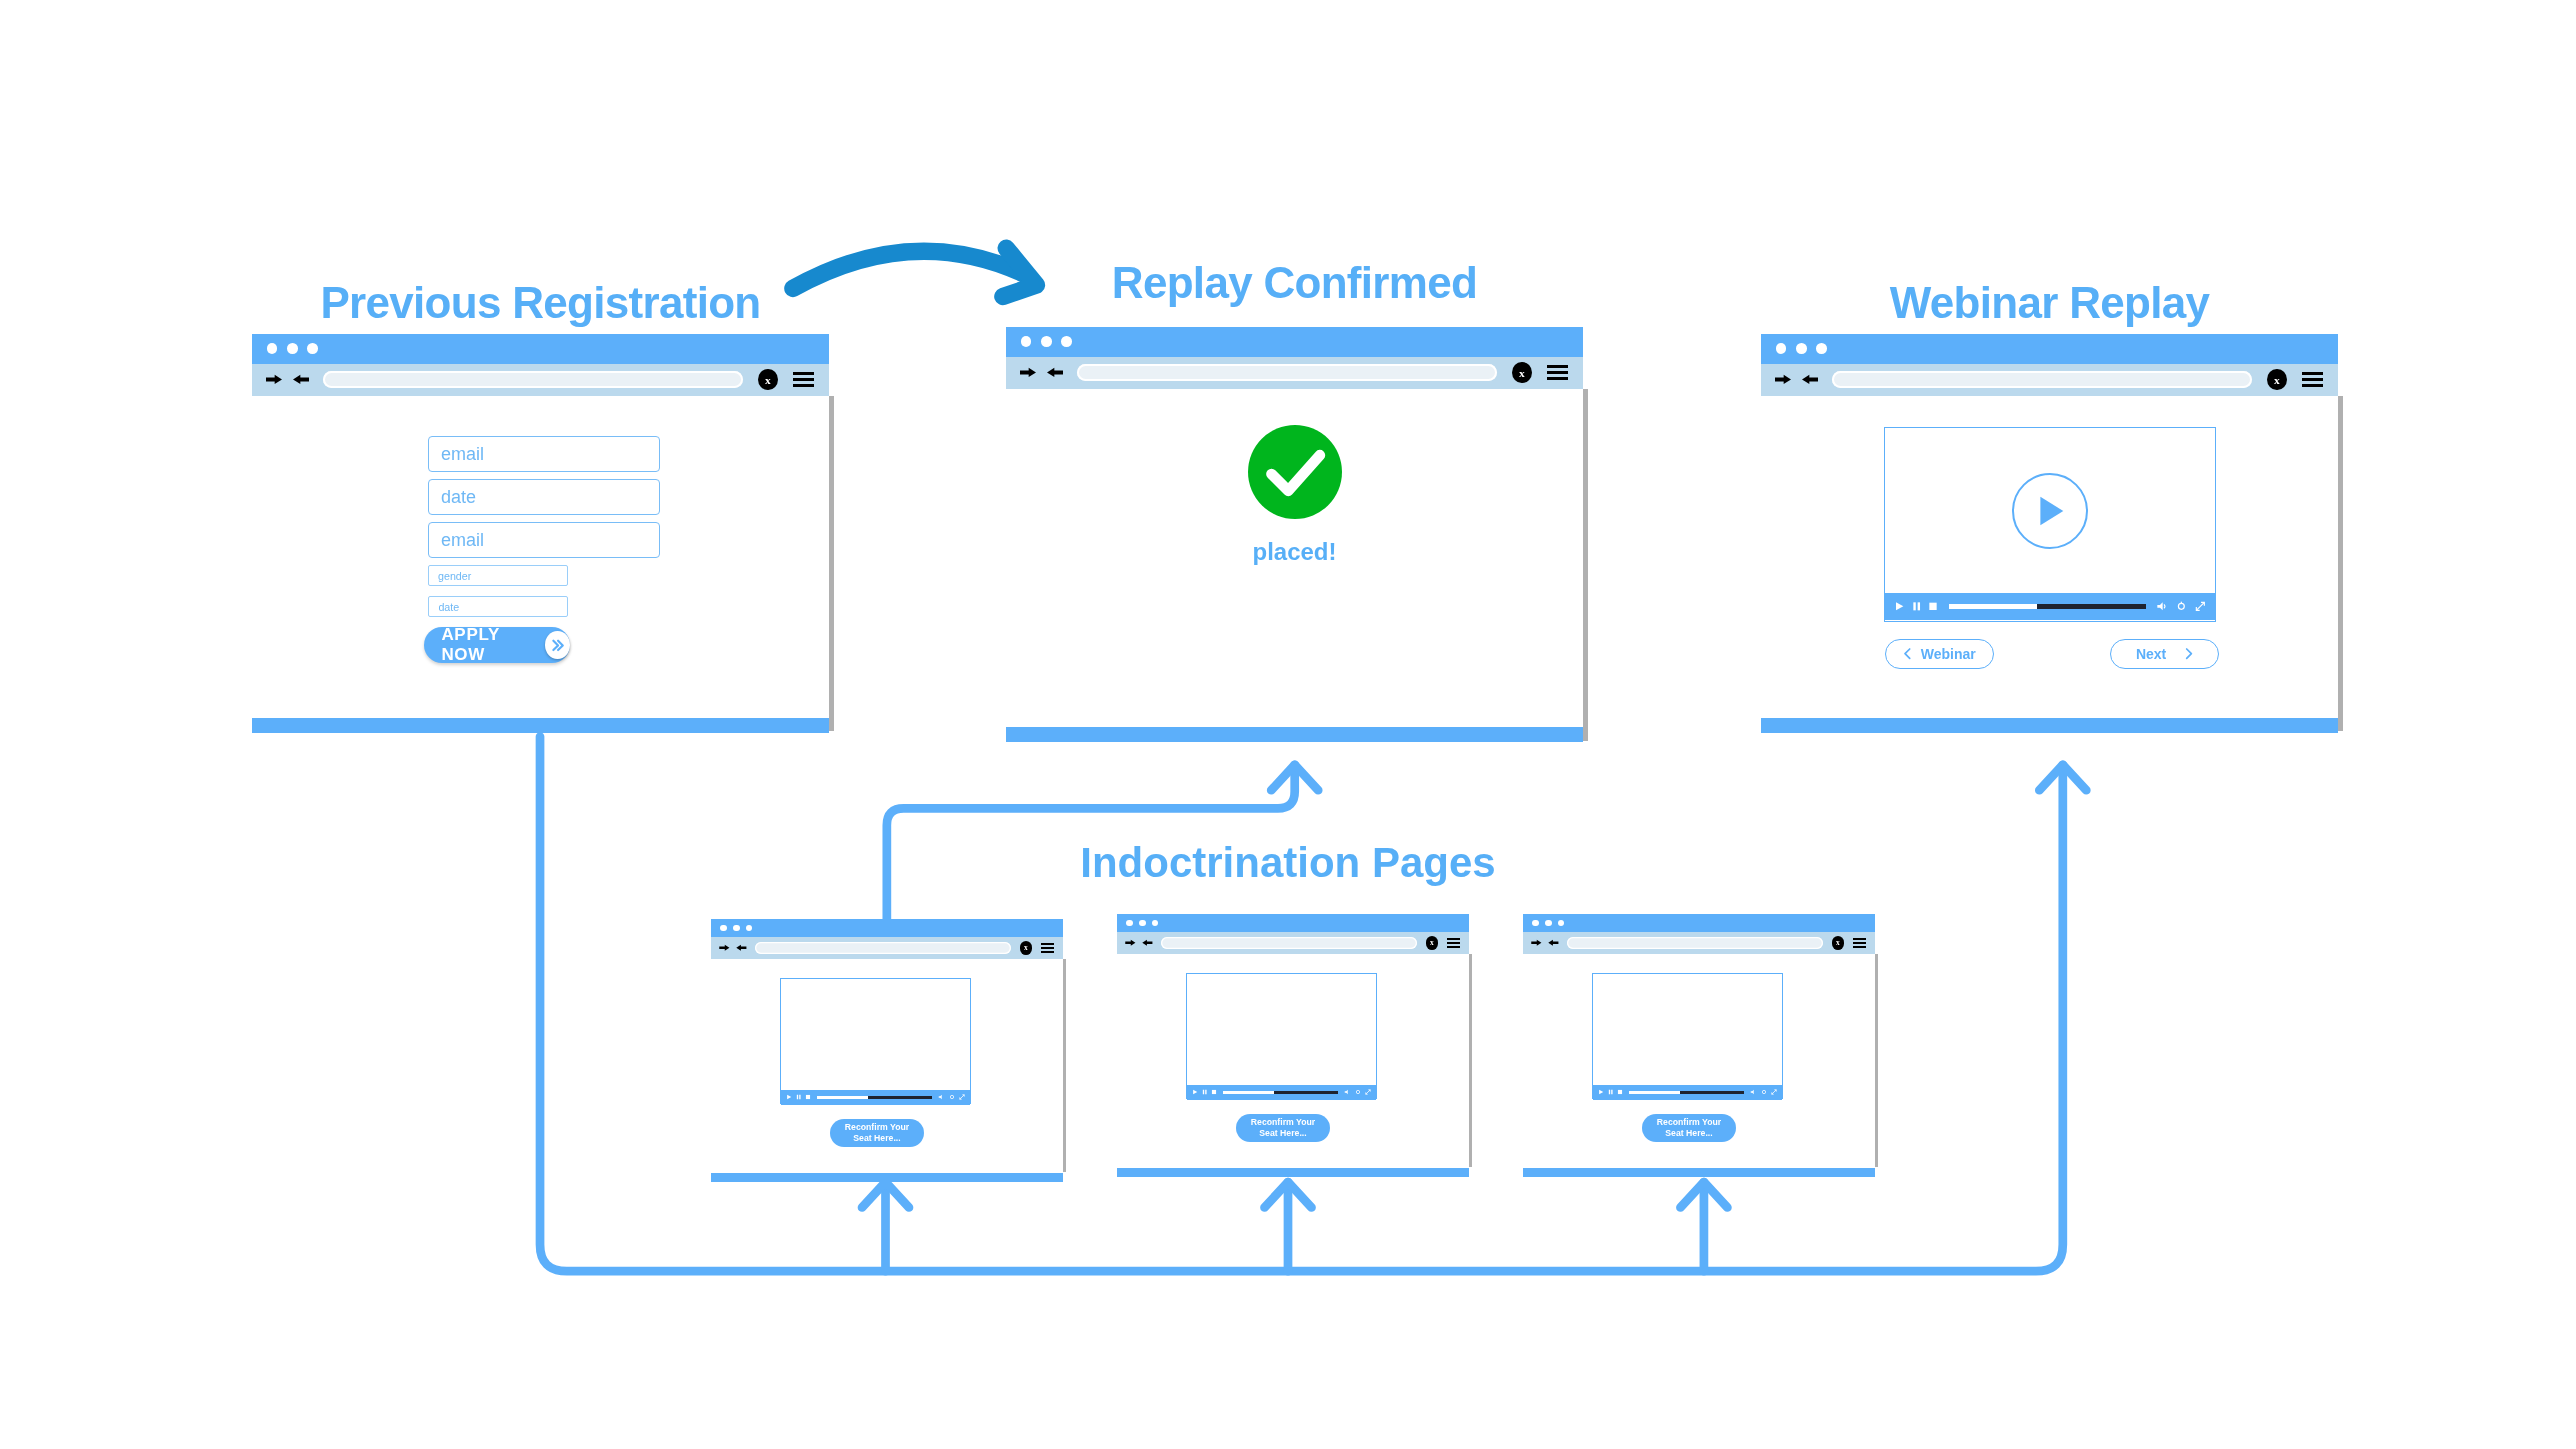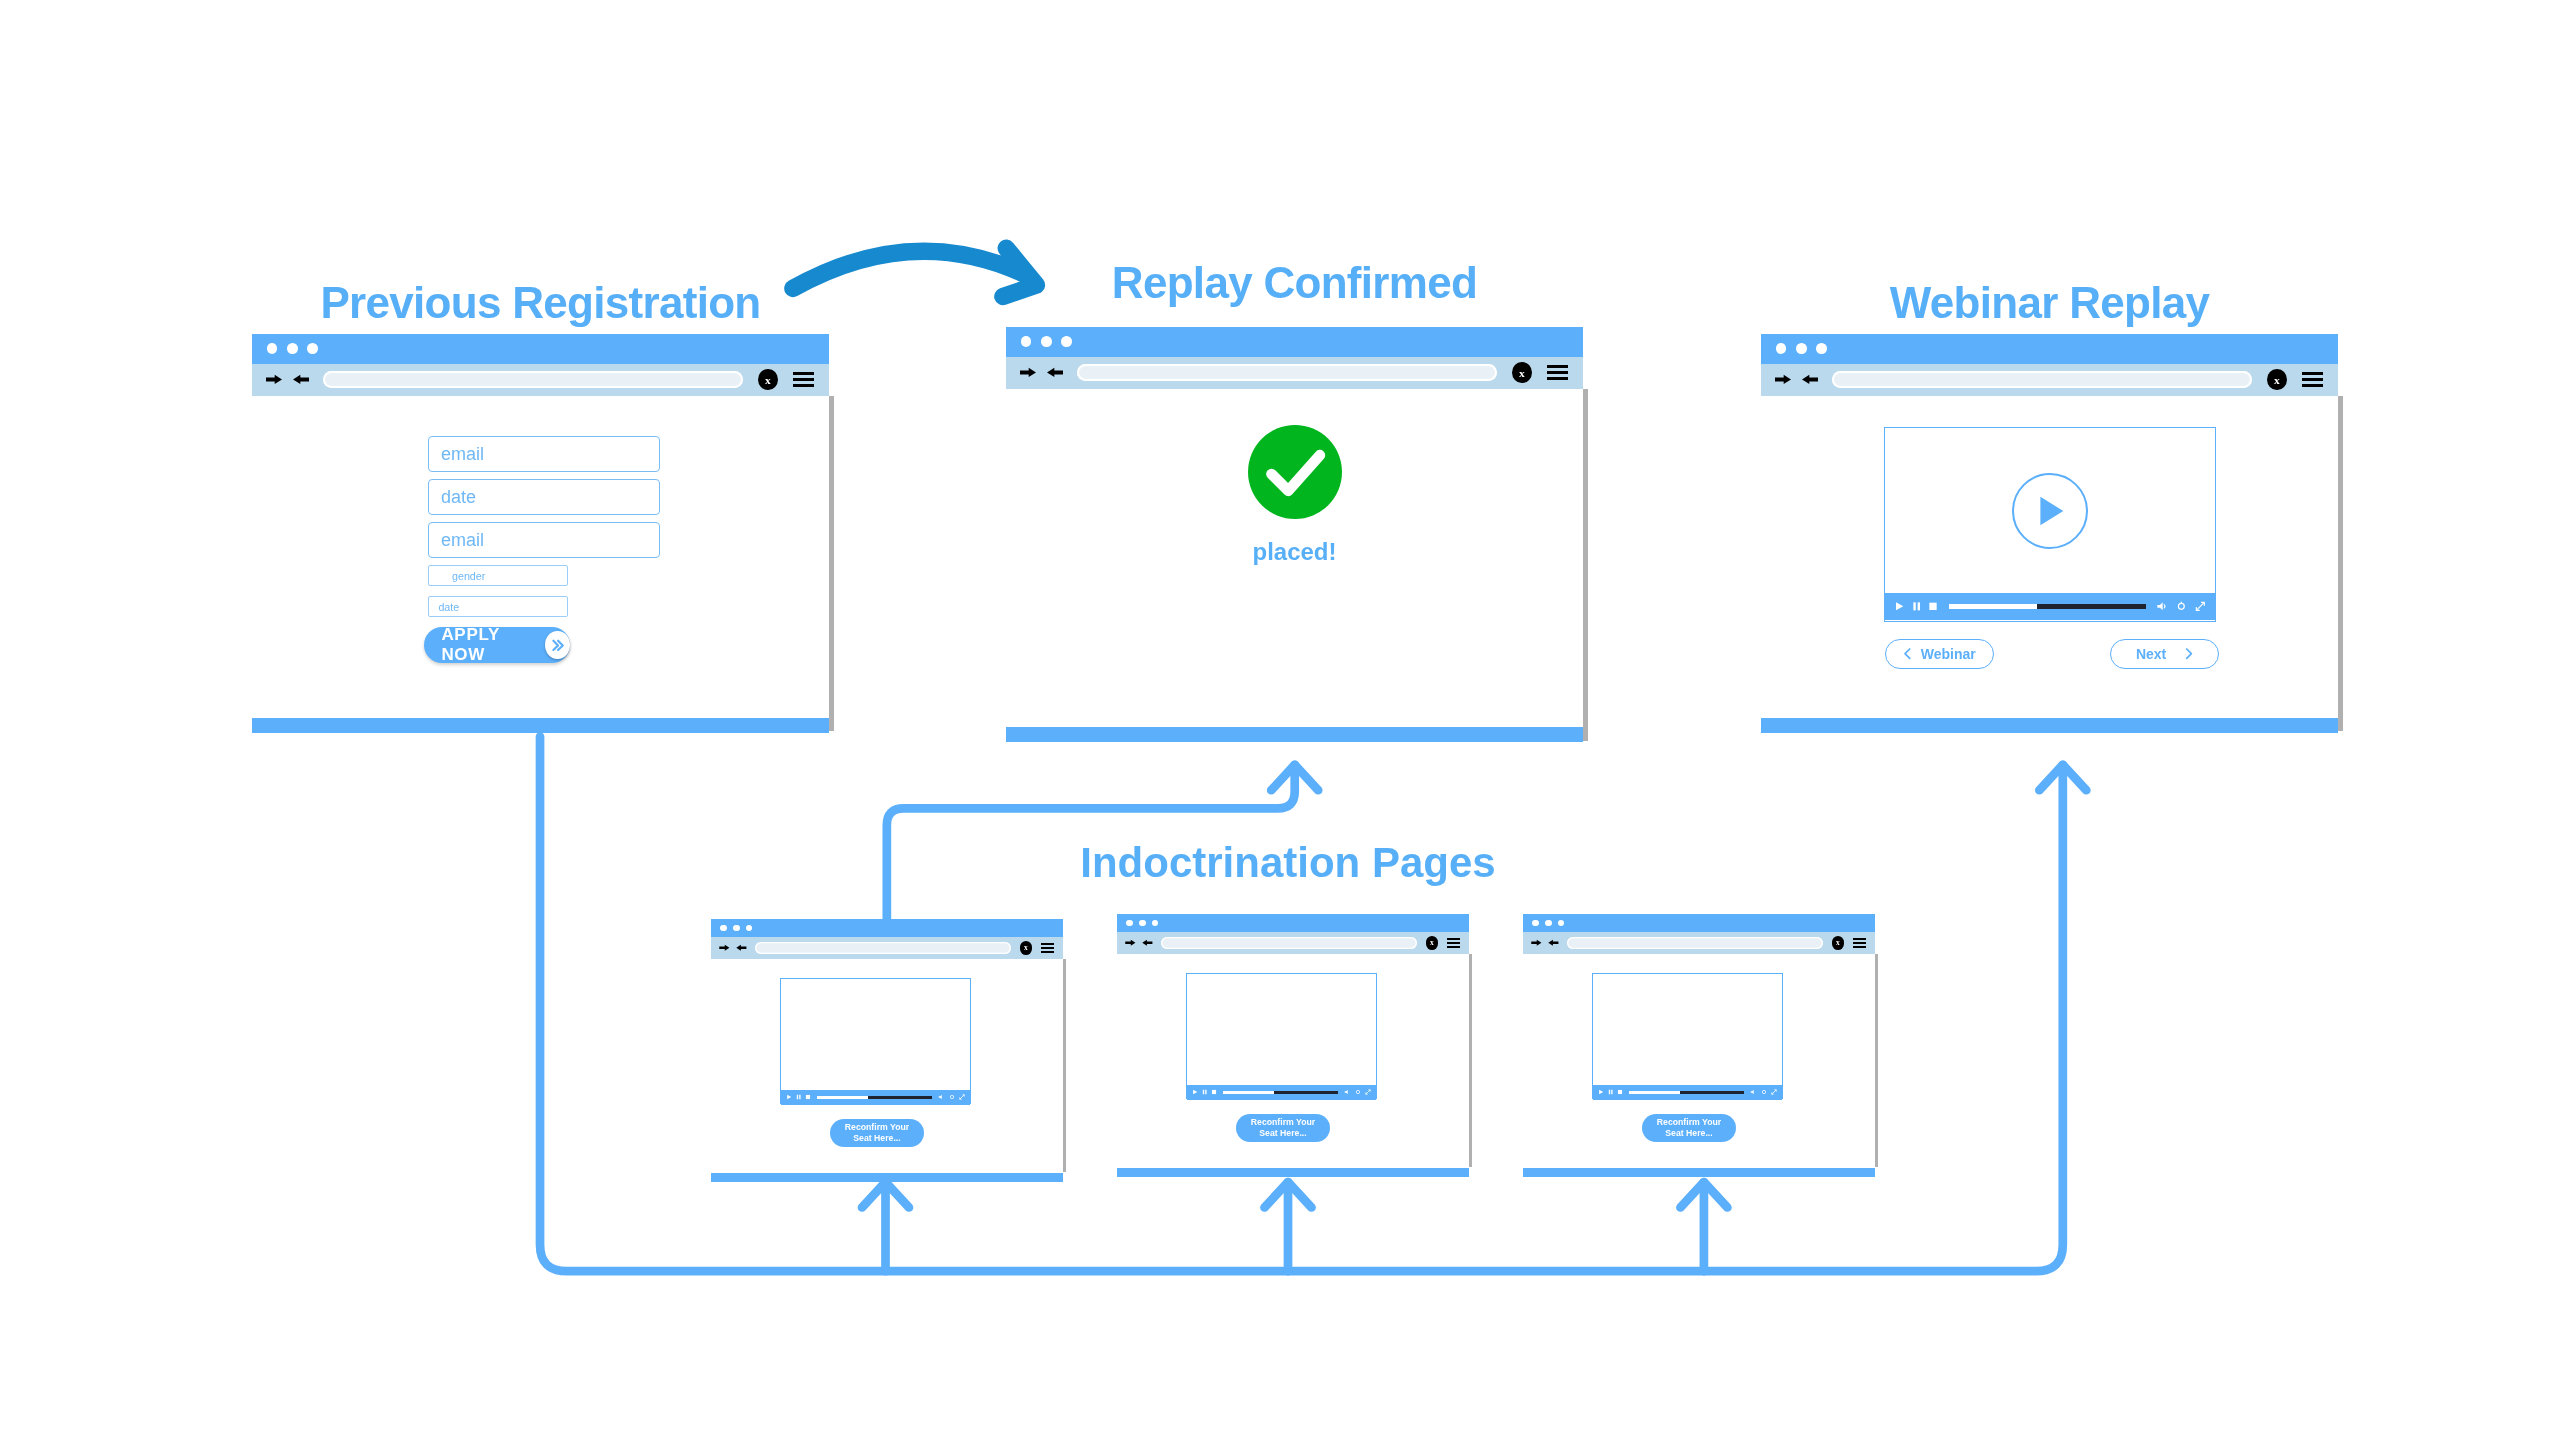--- a/index.html
+++ b/index.html
@@ -190,21 +190,21 @@
           <div class="fld" style="left:176px;top:40px;width:230px;height:34px;font-size:18px;">
             <span>email</span>
           </div>
           <div class="fld" style="left:176px;top:83px;width:230px;height:34px;font-size:18px;">
             <span>date</span>
           </div>
           <div class="fld" style="left:176px;top:126px;width:230px;height:34px;font-size:18px;">
             <span>email</span>
           </div>
           <div class="fld small" style="left:176px;top:169px;width:138px;height:19px;font-size:10.7px;">
-            <span style="margin-left:23px;">gender</span>
+            <span style="margin-left:9px;">gender</span>
           </div>
           <div class="fld small" style="left:176px;top:200px;width:138px;height:19px;font-size:10.7px;">
             <span style="margin-left:9.4px;">date</span>
           </div>
 
           <div class="applybtn" style="left:172px;top:231px;width:146px;height:36px;font-size:17px;">
             <span class="lbl">APPLY NOW</span>
             <span class="circ" style="width:28px;height:28px;margin-left:9.4px;">
               <svg width="14.8" height="14.8" viewBox="0 0 22 22">
                 <polyline points="5,4 12,11 5,18" fill="none" stroke="#5CAFFA" stroke-width="3.2" stroke-linecap="round" stroke-linejoin="round"></polyline>

